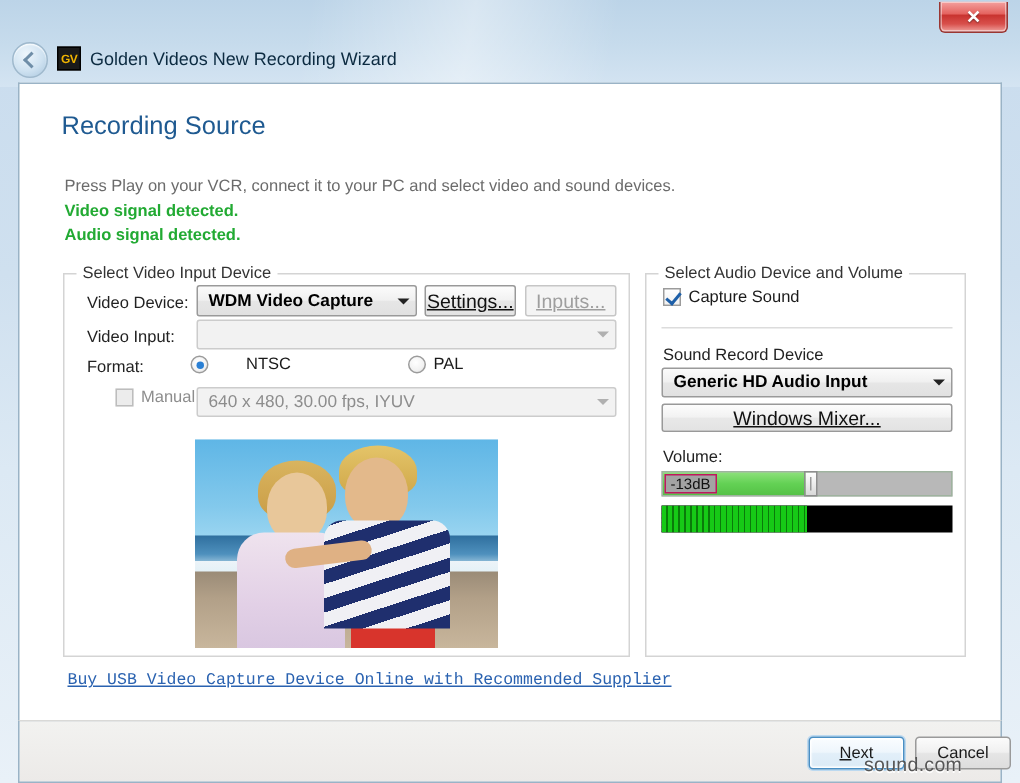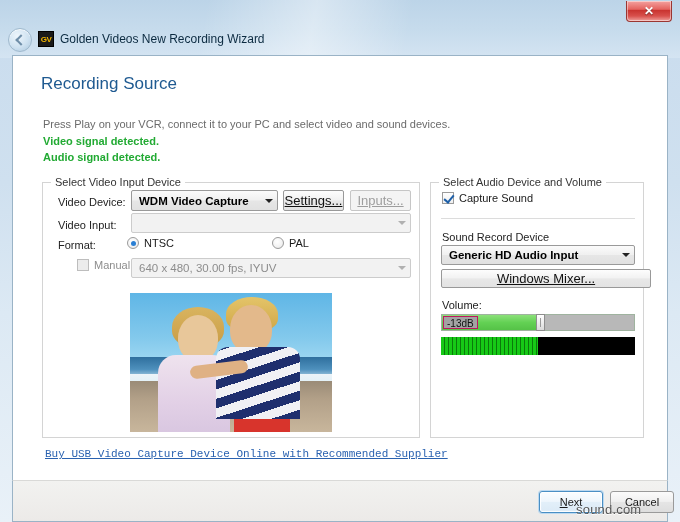--- a/index.html
+++ b/index.html
@@ -541,21 +541,21 @@
   <div class="btn" style="left:283px; top:190px; width:61px; height:21px;">Settings...</div>
   <div class="btn disabled" style="left:350px; top:190px; width:61px; height:21px;">Inputs...</div>
 
   <div class="lbl" style="left:58px; top:219px;">Video Input:</div>
   <div class="combo disabled" style="left:131px; top:213px; width:280px; height:20px;">
     <div class="combo-text"></div>
     <div class="arrow"></div>
   </div>
 
   <div class="lbl" style="left:58px; top:239px;">Format:</div>
-  <div class="radio-wrap" style="left:127px; top:237px;">
+  <div class="radio-wrap" style="left:127px; top:237px;gap:20px;">
     <span class="radio checked"></span>
     <span class="rl">NTSC</span>
   </div>
   <div class="radio-wrap" style="left:272px; top:237px;">
     <span class="radio"></span>
     <span class="rl">PAL</span>
   </div>
 
   <div class="check-wrap" style="left:57px; top:259px;margin-left:20px;">
     <span class="cbox disabled-look"></span>
@@ -591,21 +591,21 @@
   </div>
 
   <div class="hrule" style="left:441px; top:218px; width:194px;"></div>
 
   <div class="lbl" style="left:442px; top:231px;">Sound Record Device</div>
   <div class="combo" style="left:441px; top:245px; width:194px; height:20px;">
     <div class="combo-text">Generic HD Audio Input</div>
     <div class="arrow"></div>
   </div>
 
-  <div class="btn" style="left:441px; top:269px; width:210px; height:19px;">Windows Mixer...</div>
+  <div class="btn" style="left:441px; top:269px; width:194px; height:19px;">Windows Mixer...</div>
 
   <div class="lbl" style="left:442px; top:299px;">Volume:</div>
 
   <div class="vol-slider">
     <div class="vol-fill" style="width: 51%;"></div>
     <div class="vol-readout">-13dB</div>
     <div class="vol-thumb" style="left: 51%;"></div>
   </div>
 
   <div class="vu-meter">

